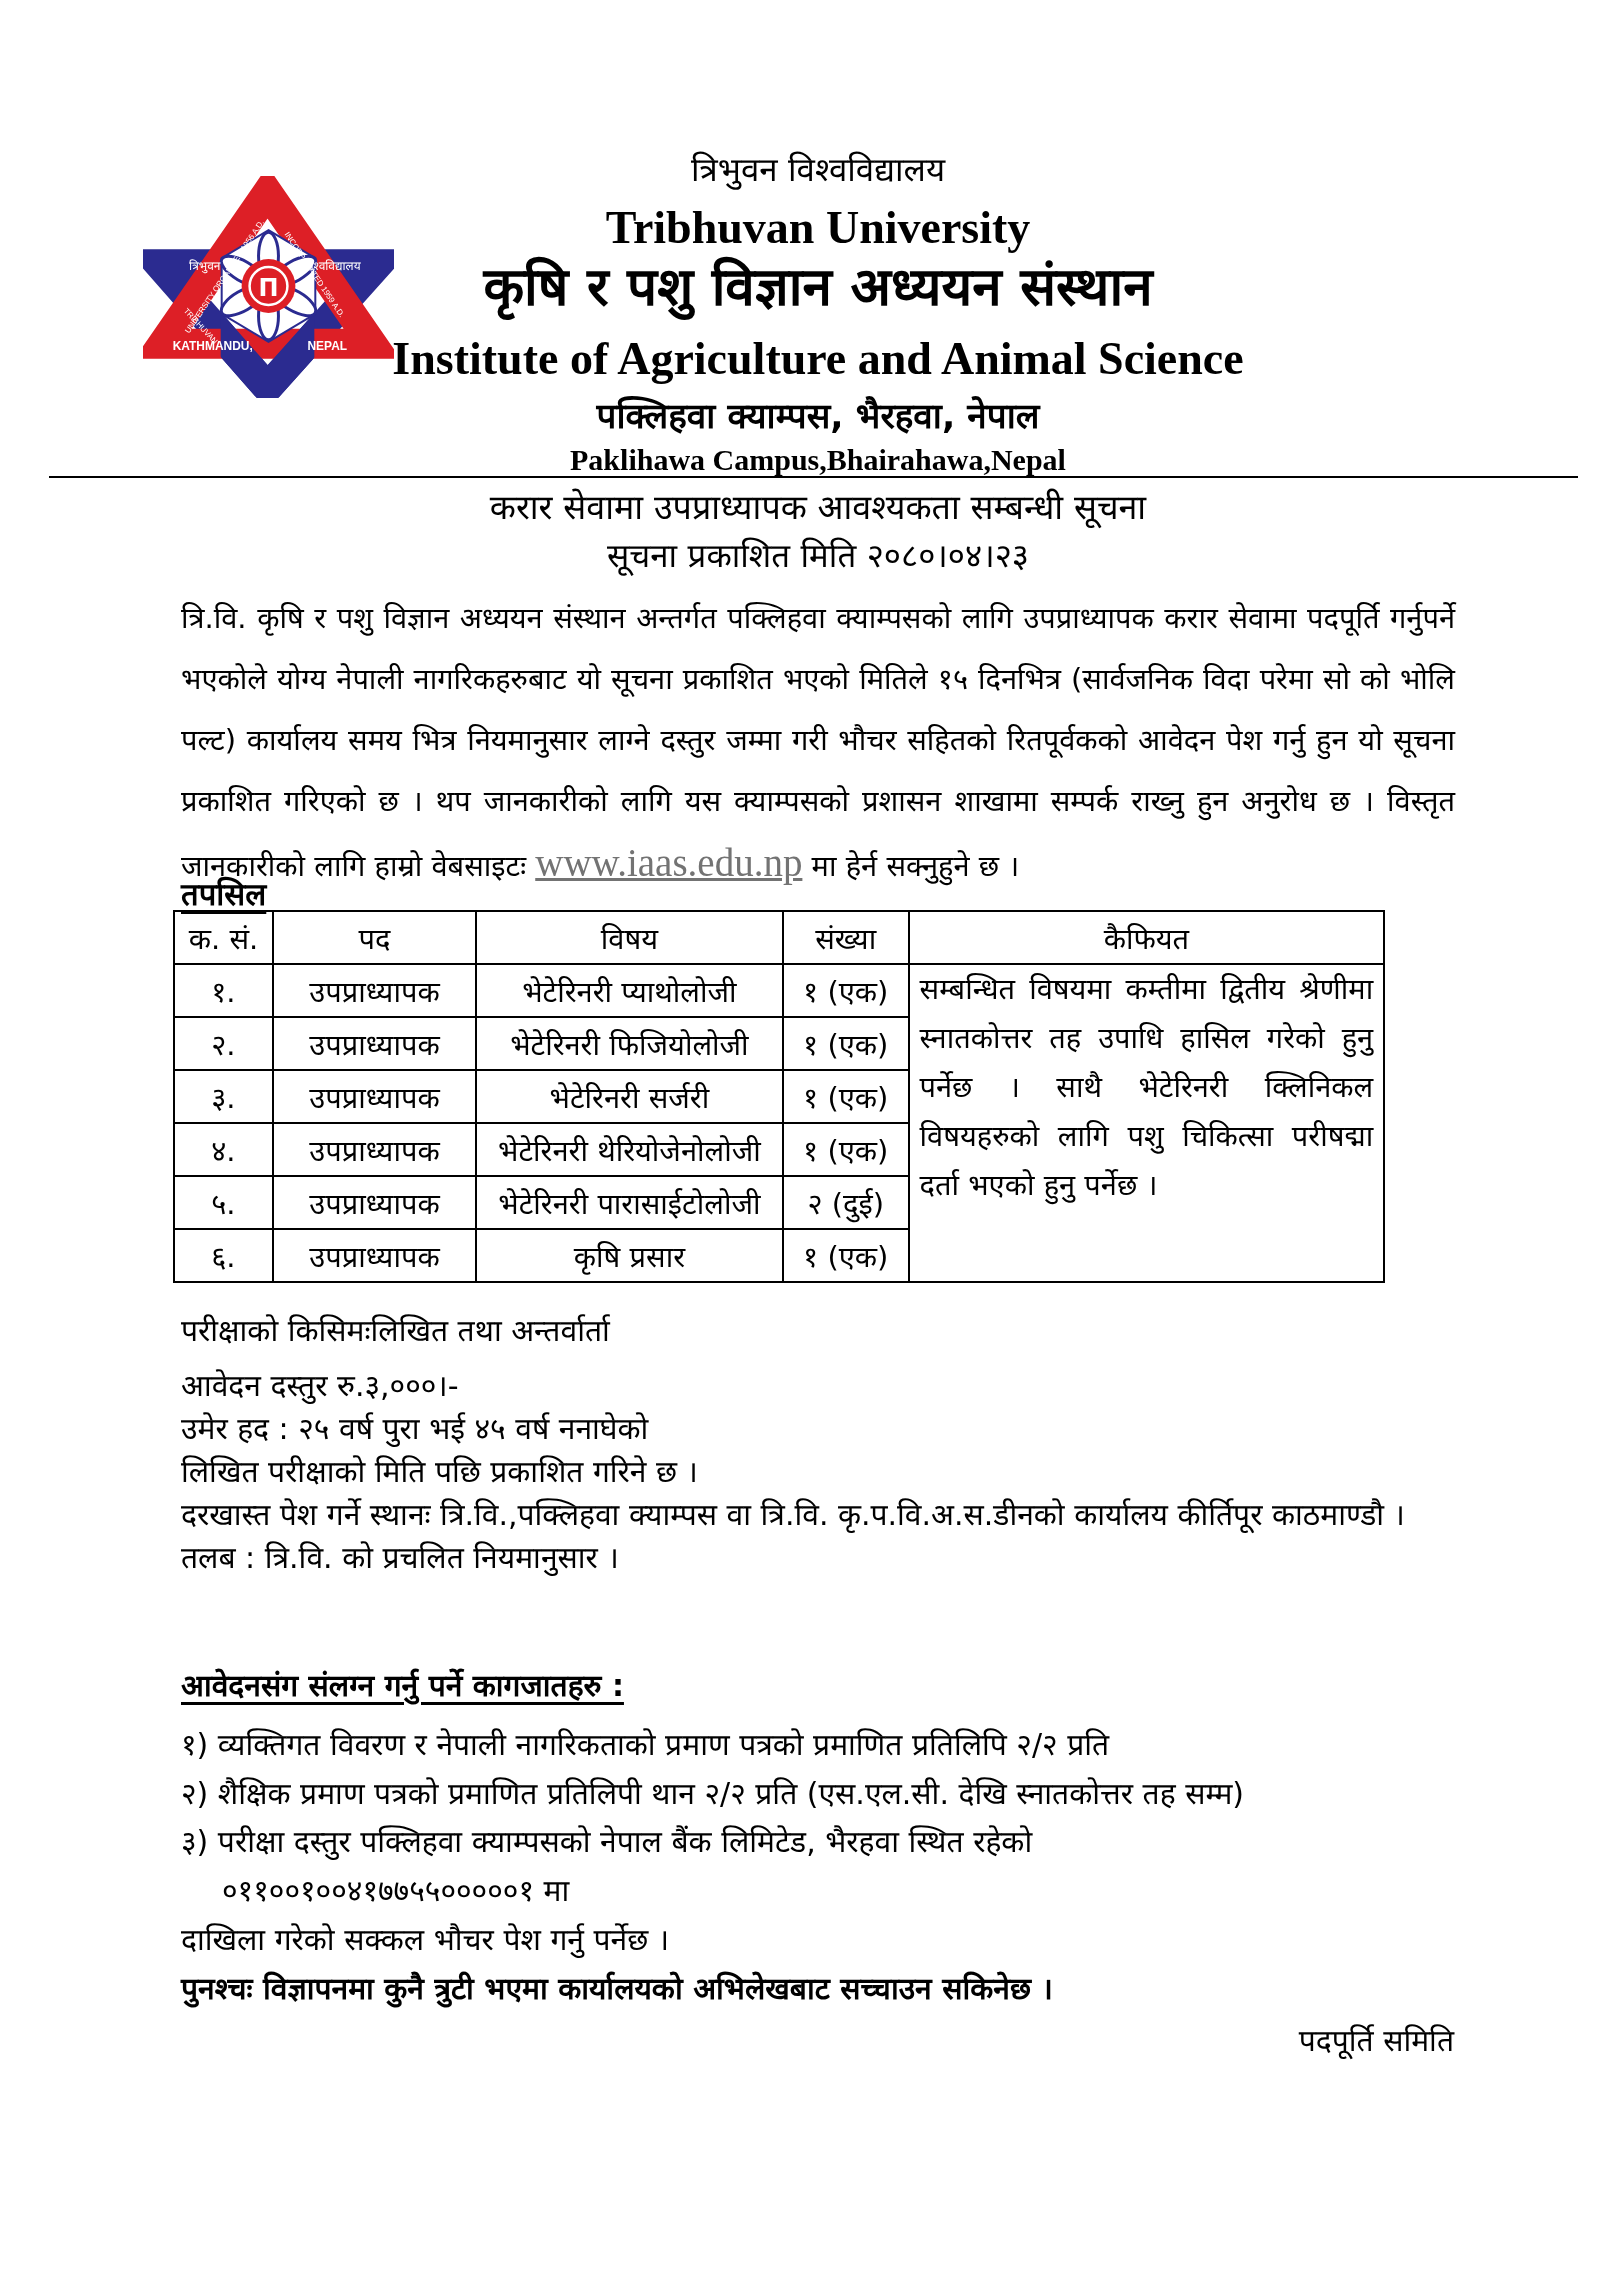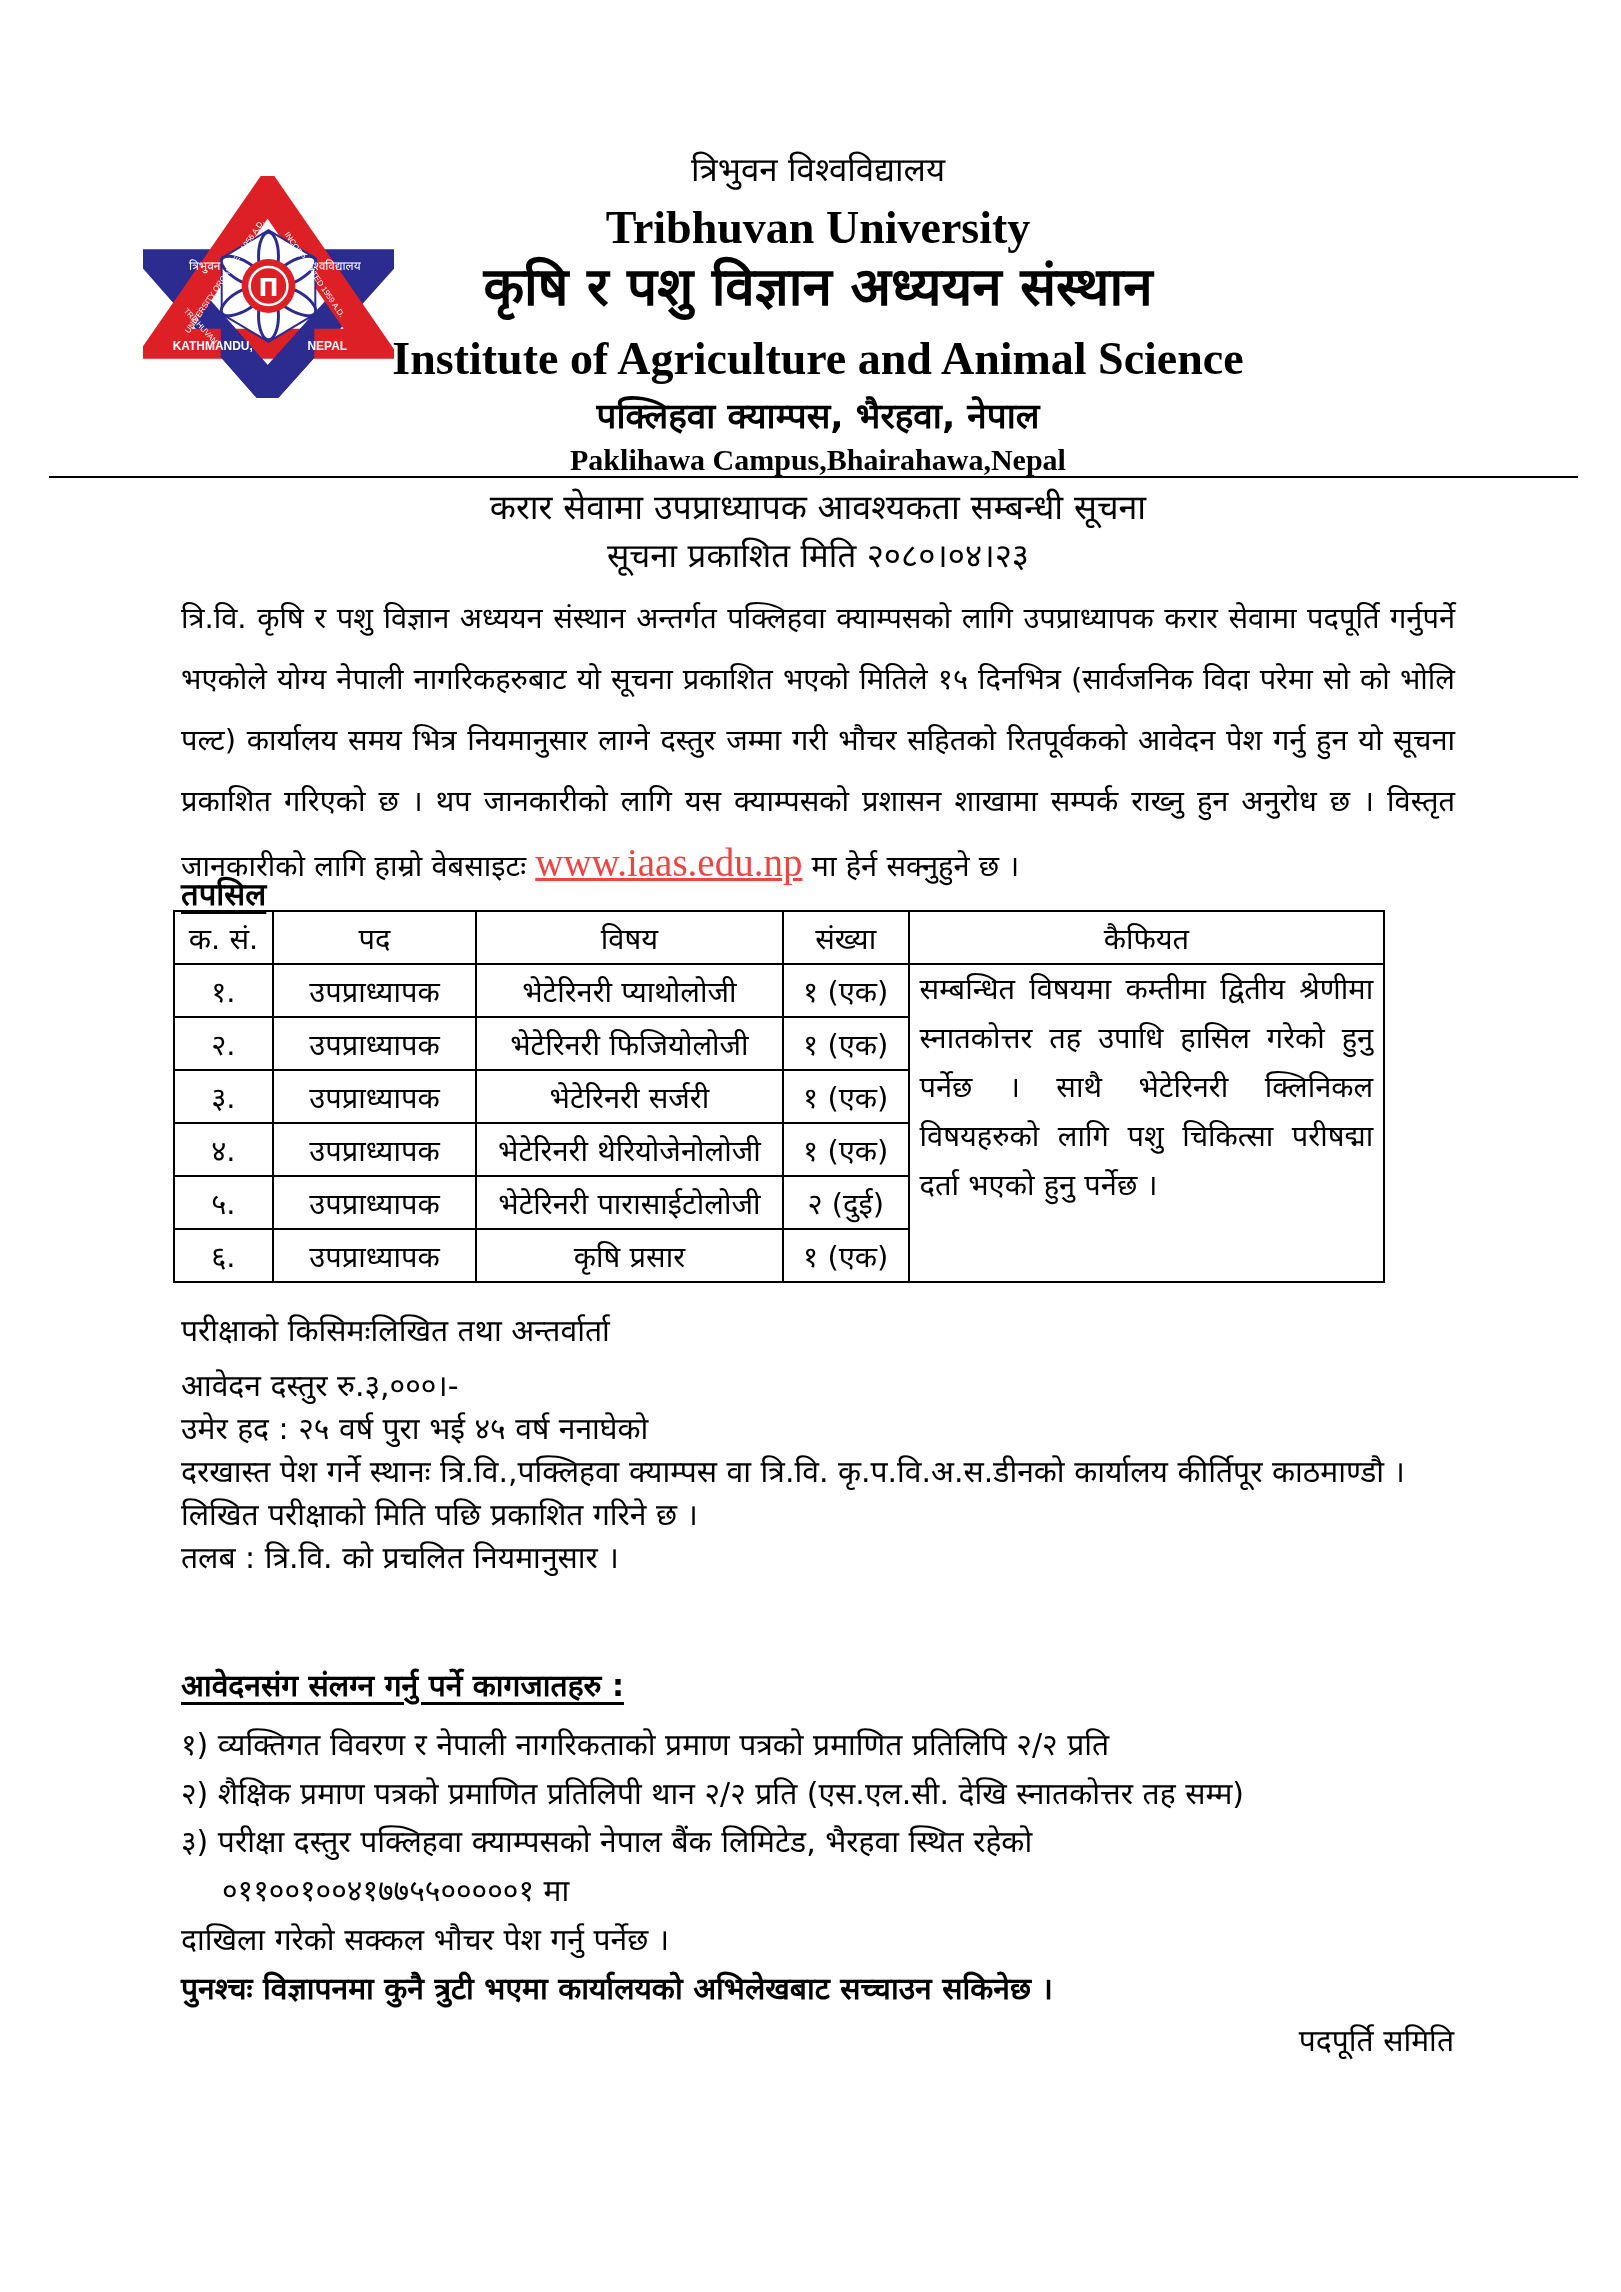--- a/index.html
+++ b/index.html
@@ -30,21 +30,21 @@
   .notice-date  { top:537px; font-size:33px; }
 
   .body-para {
     top:588px; left:181px; width:1274px;
     font-size:29px; line-height:61px;
     text-align:justify;
   }
   .body-para a {
     font-family:"Liberation Serif", serif;
     font-size:39px;
-    color:#ef4444;
+    color:#737373;
     text-decoration:underline;
   }
 
   .tapasil {
     top:872px; left:181px;
     font-size:31px; font-weight:bold;
     text-decoration:underline;
     text-underline-offset:5.9px;
   }
 
@@ -219,22 +219,22 @@
         <td class="c-sub">कृषि प्रसार</td>
         <td class="c-num">१ (एक)</td>
       </tr>
     </tbody>
   </table>
 
   <div class="abs details np">
     <div class="dline gap">परीक्षाको किसिमःलिखित तथा अन्तर्वार्ता</div>
     <div class="dline">आवेदन दस्तुर रु.३,०००।-</div>
     <div class="dline">उमेर हद : २५ वर्ष पुरा भई ४५ वर्ष ननाघेको</div>
+    <div class="dline">लिखित परीक्षाको मिति पछि प्रकाशित गरिने छ ।</div>
     <div class="dline just">दरखास्त पेश गर्ने स्थानः त्रि.वि.,पक्लिहवा क्याम्पस वा त्रि.वि. कृ.प.वि.अ.स.डीनको कार्यालय कीर्तिपूर काठमाण्डौ ।</div>
-    <div class="dline">लिखित परीक्षाको मिति पछि प्रकाशित गरिने छ ।</div>
     <div class="dline">तलब : त्रि.वि. को प्रचलित नियमानुसार ।</div>
   </div>
 
   <div class="abs attach np">
     <div class="attach-head">आवेदनसंग संलग्न गर्नु पर्ने कागजातहरु :</div>
     <div class="item">१) व्यक्तिगत विवरण र नेपाली नागरिकताको प्रमाण पत्रको प्रमाणित प्रतिलिपि २/२ प्रति</div>
     <div class="item">२) शैक्षिक प्रमाण पत्रको प्रमाणित प्रतिलिपी थान २/२ प्रति (एस.एल.सी. देखि स्नातकोत्तर तह सम्म)</div>
     <div class="item just">३) परीक्षा दस्तुर पक्लिहवा क्याम्पसको नेपाल बैंक लिमिटेड, भैरहवा स्थित रहेको</div>
     <div class="account">०११००१००४१७७५५०००००१ मा</div>
     <div class="item">दाखिला गरेको सक्कल भौचर पेश गर्नु पर्नेछ ।</div>

